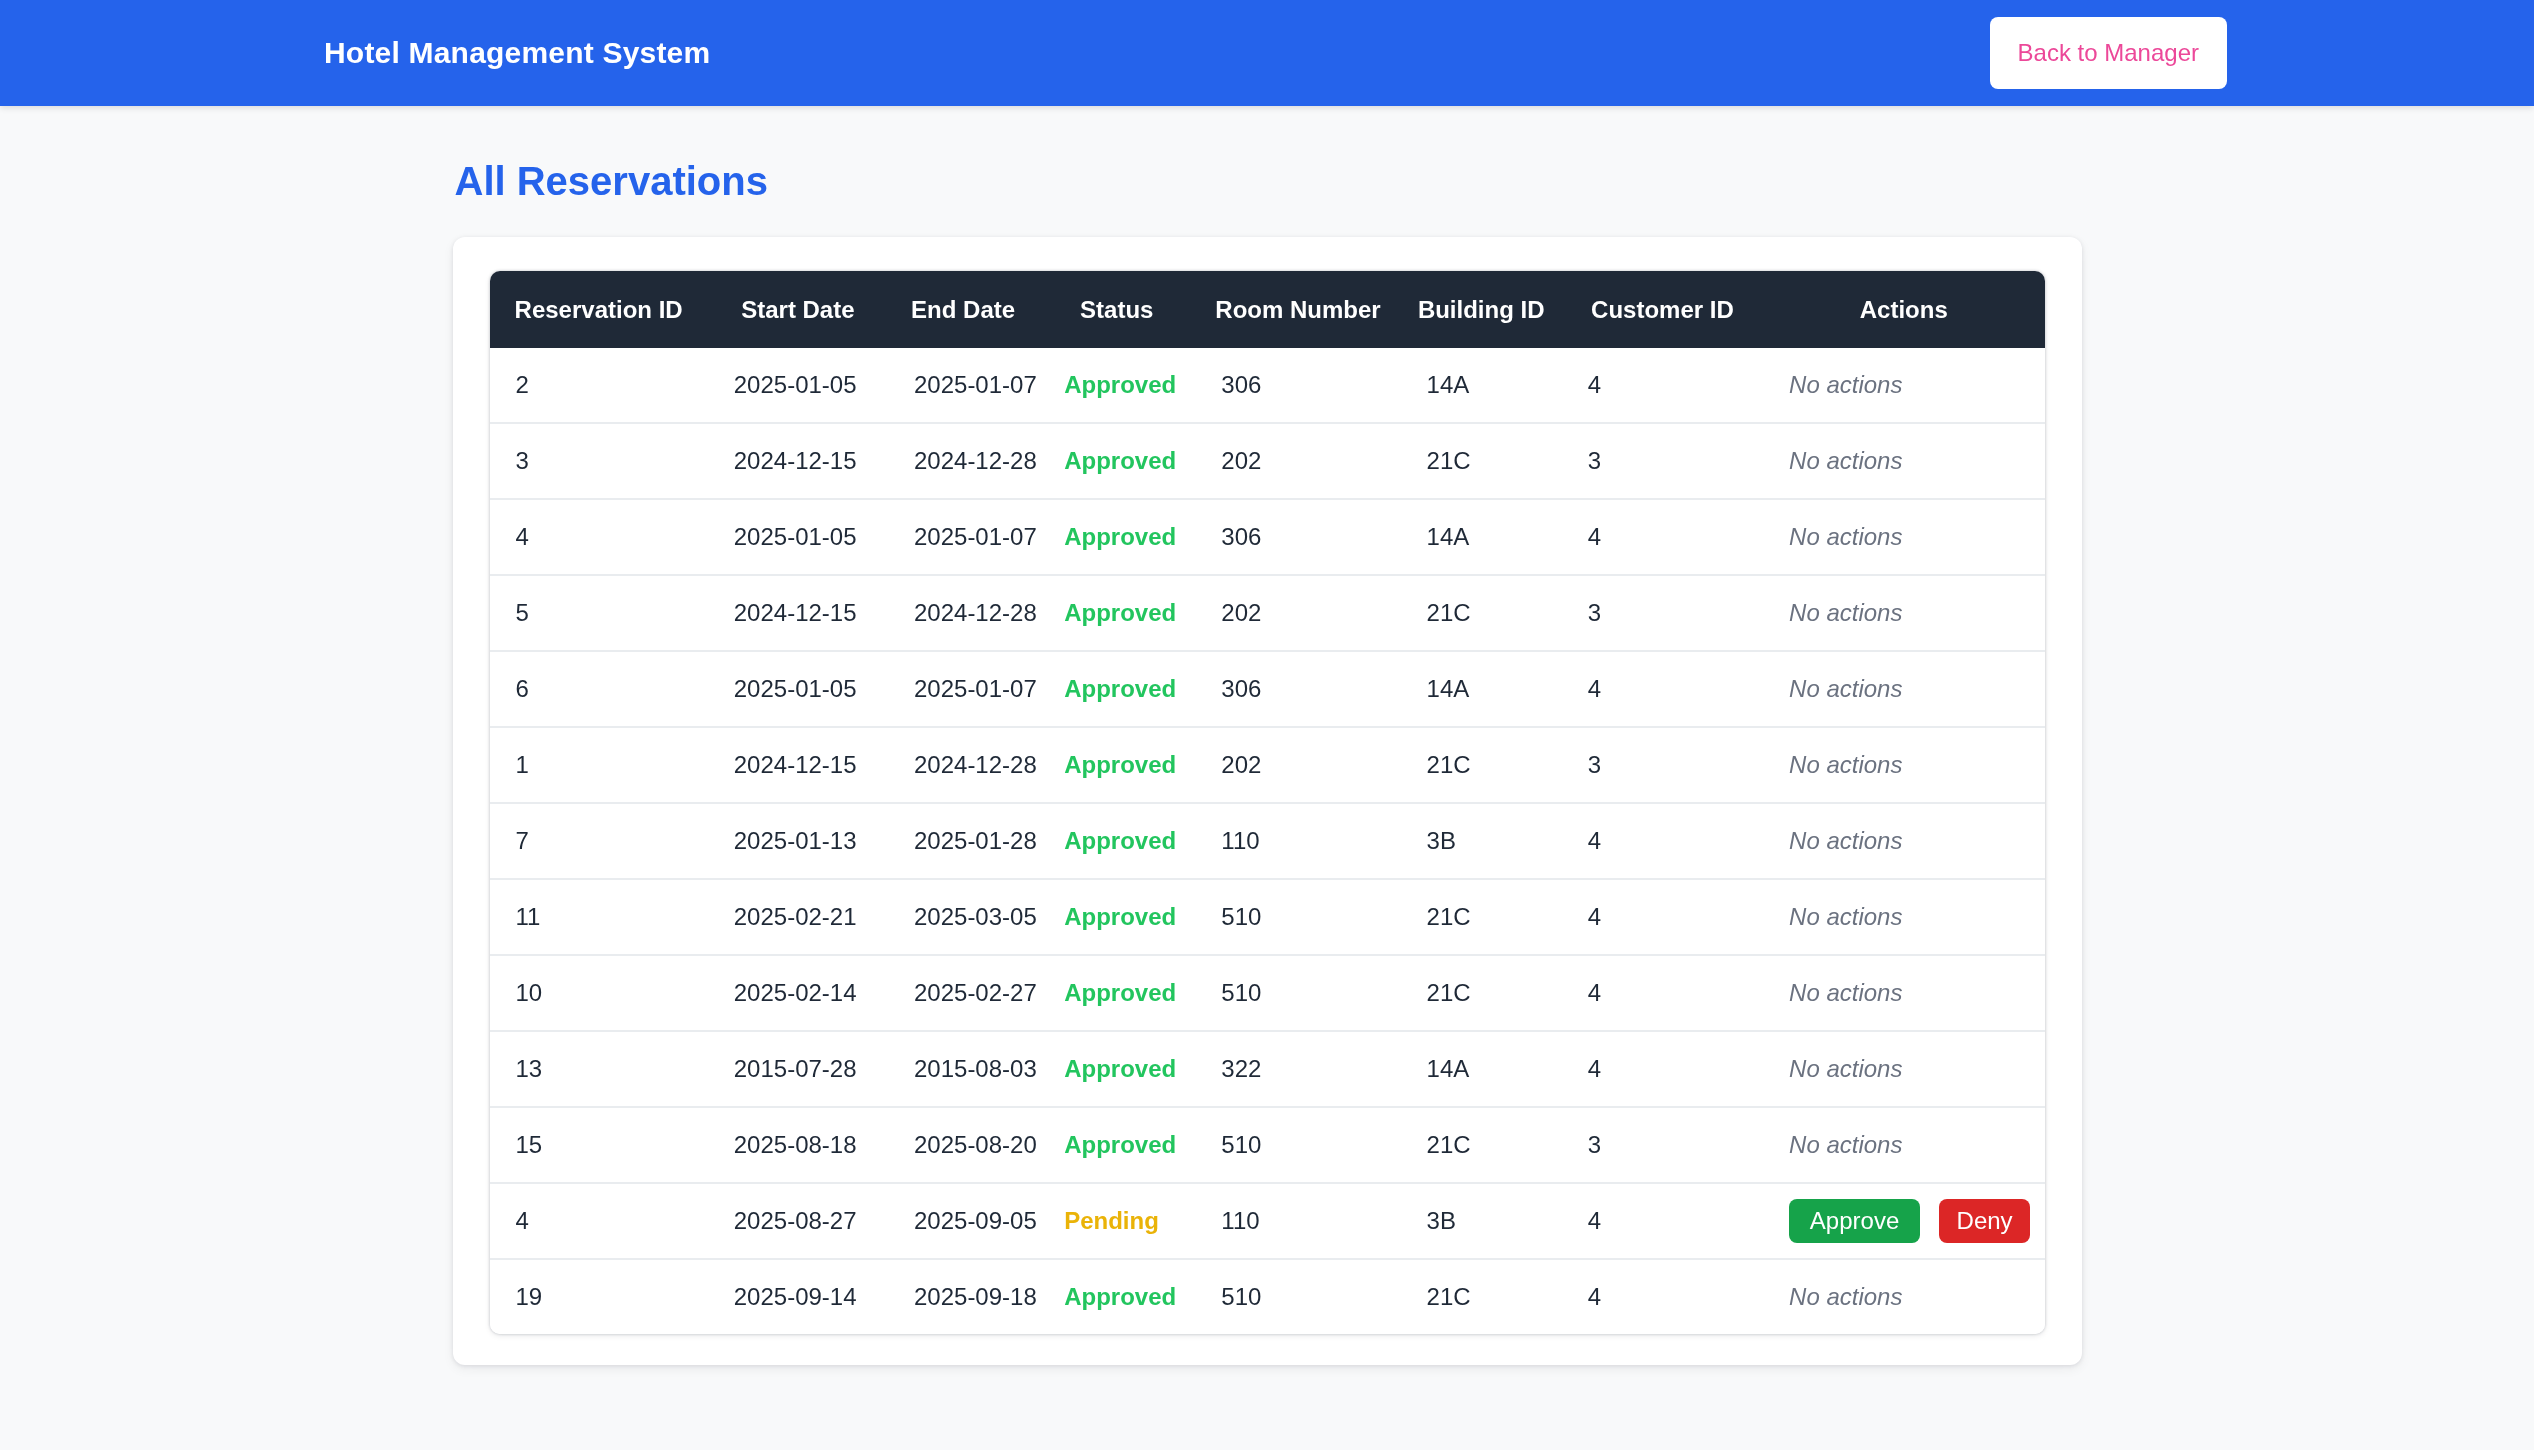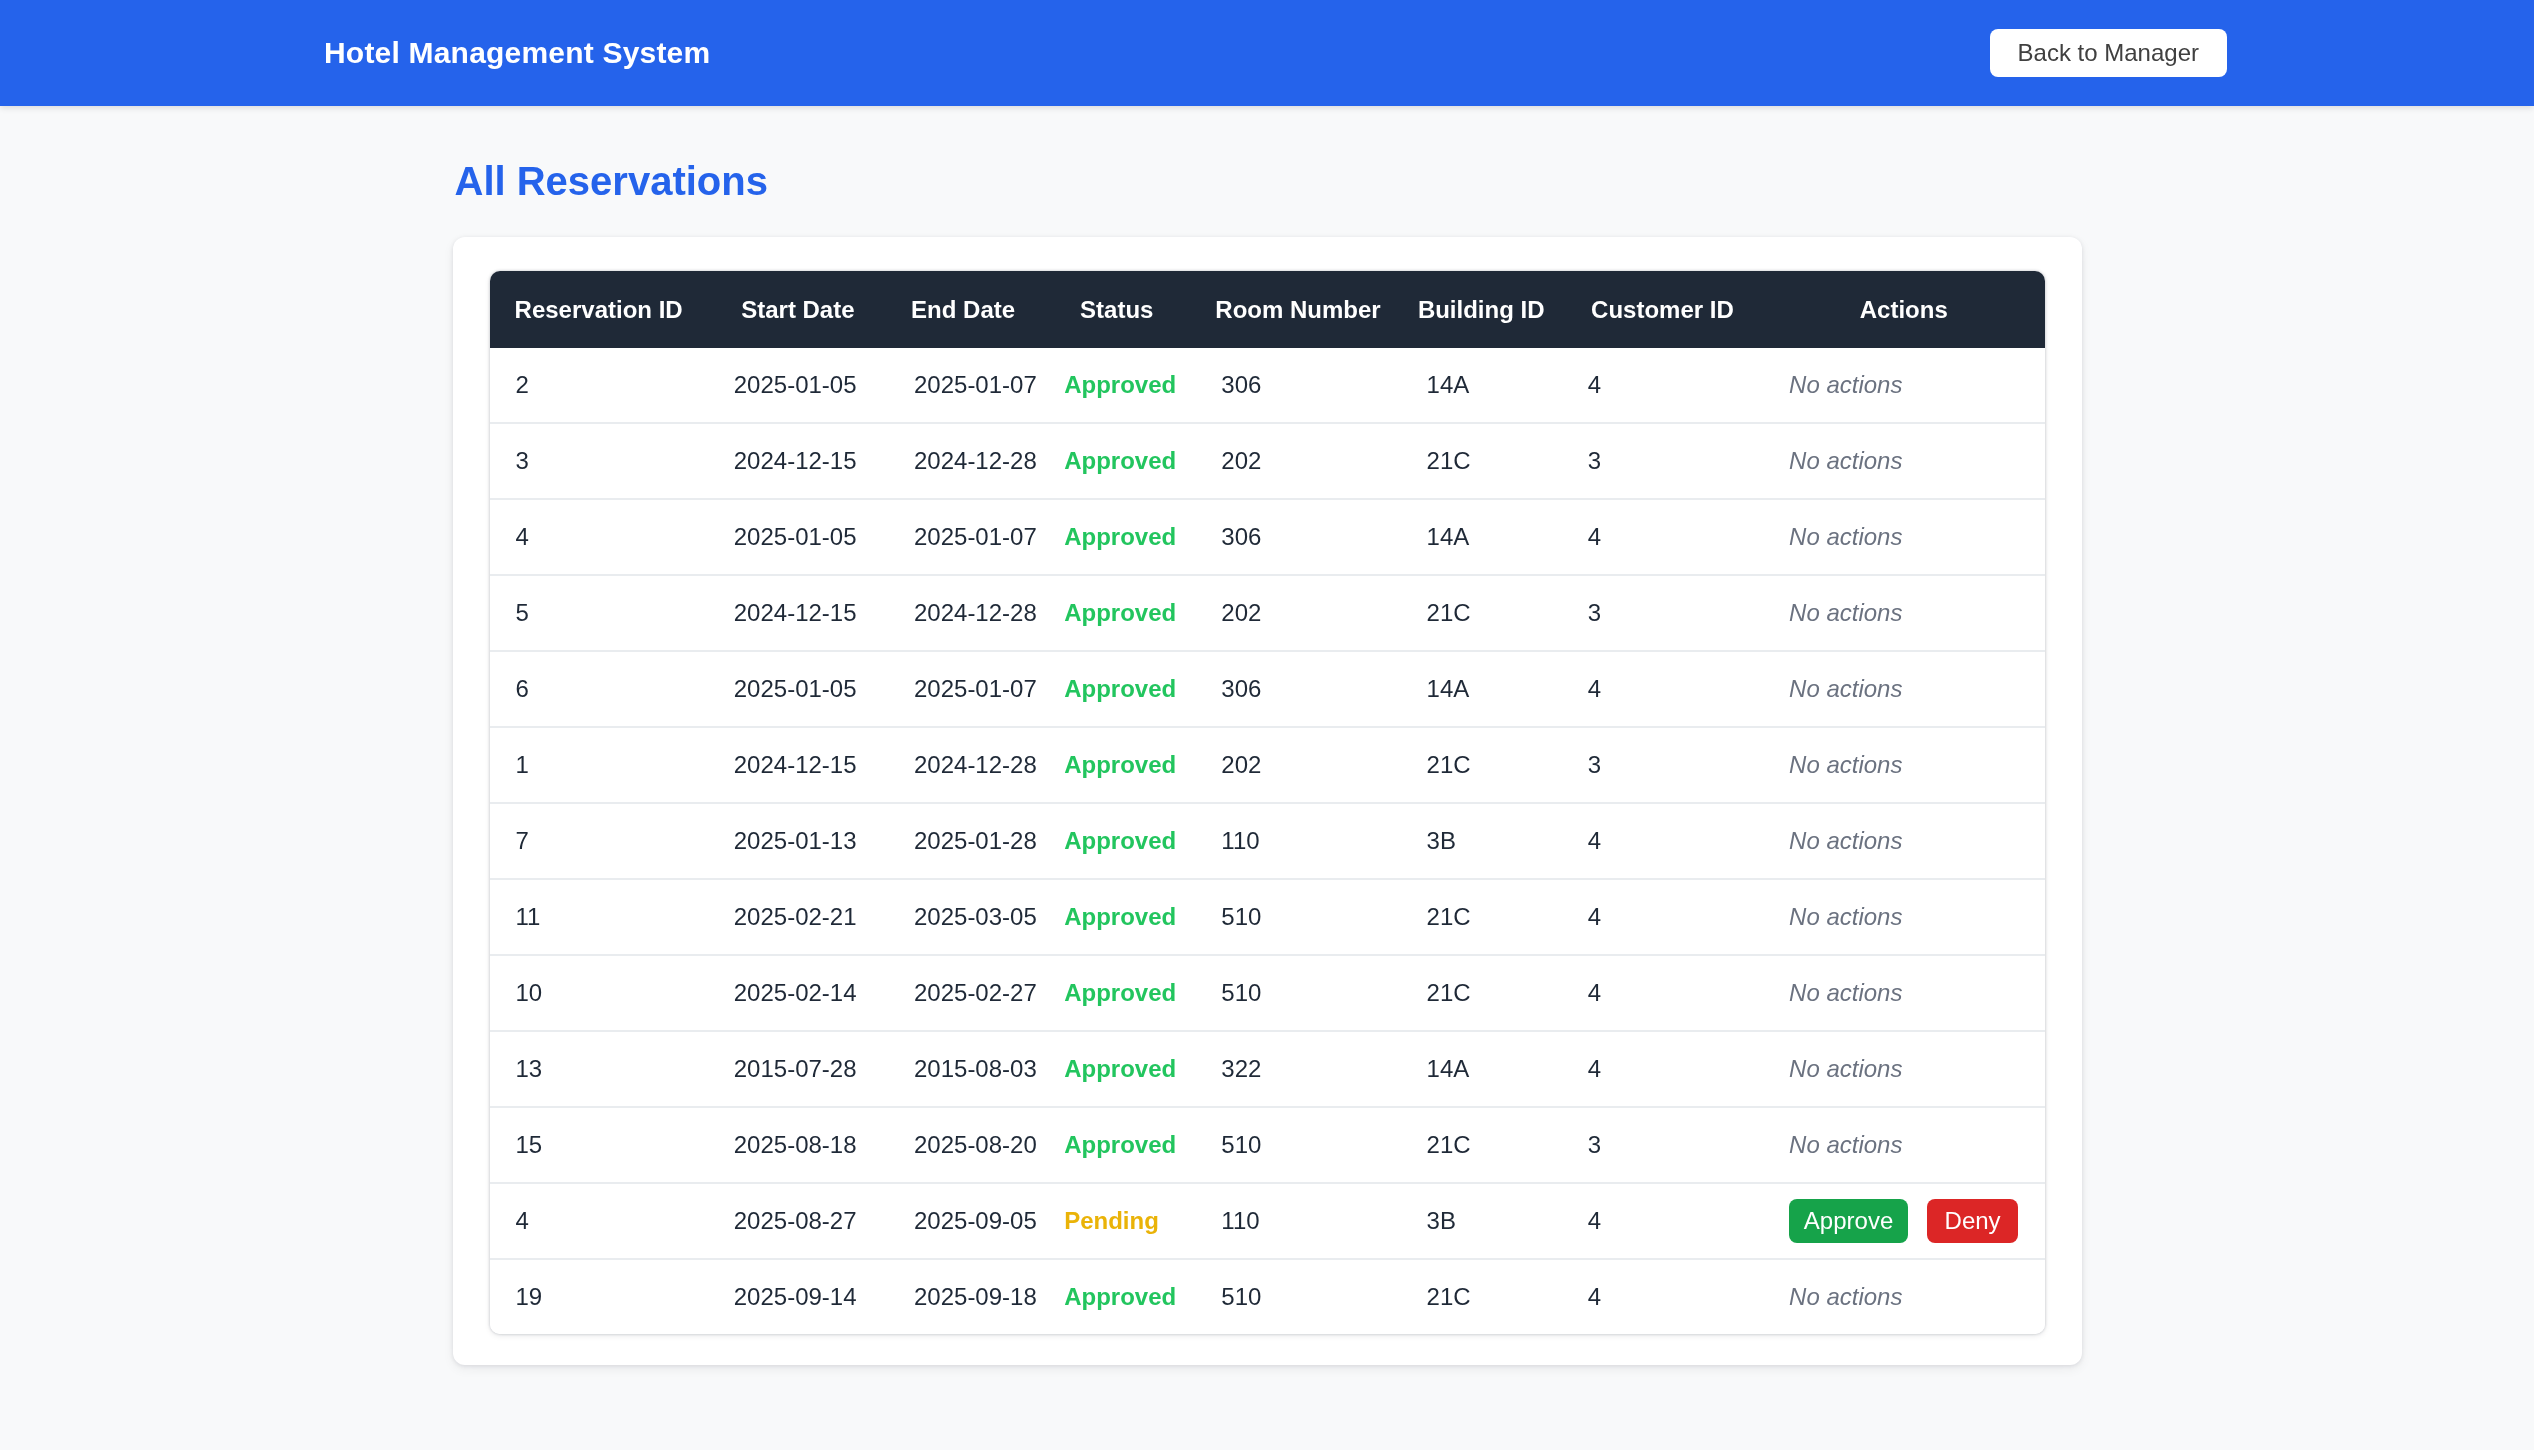--- a/index.html
+++ b/index.html
@@ -29,25 +29,25 @@
   }
   .app-title {
     margin: 0;
     font-size: 30px;
     font-weight: 700;
     color: #ffffff;
     letter-spacing: 0.2px;
   }
   .back-btn {
     background: #ffffff;
-    color: #404040;
+    color: #ec4899;
     font-family: inherit;
     font-size: 24px;
     line-height: 1;
-    height: 48px;
+    height: 72px;
     padding: 0 28px;
     border: none;
     border-radius: 8px;
     cursor: pointer;
   }
 
   
   .main { width: 1629px; margin: 0 auto; }
   .page-heading {
     margin: 51px 0 0 2px;
@@ -99,21 +99,21 @@
     border: none;
     color: #ffffff;
     font-family: inherit;
     font-size: 24px;
     line-height: 1;
     height: 44px;
     border-radius: 8px;
     cursor: pointer;
     padding: 0;
   }
-  .btn.approve { width: 119px; margin-right: 19px; }
+  .btn.approve { width: 131px; margin-right: 19px; }
   .btn.deny { width: 91px; }
 </style>
 </head>
 <body>
 
 <header class="topbar" data-name="topbar">
   <div class="topbar-inner" data-name="topbar-inner">
     <h1 class="app-title" data-name="app-title">Hotel Management System</h1>
     <button class="back-btn" data-name="back-to-manager-button">Back to Manager</button>
   </div>

